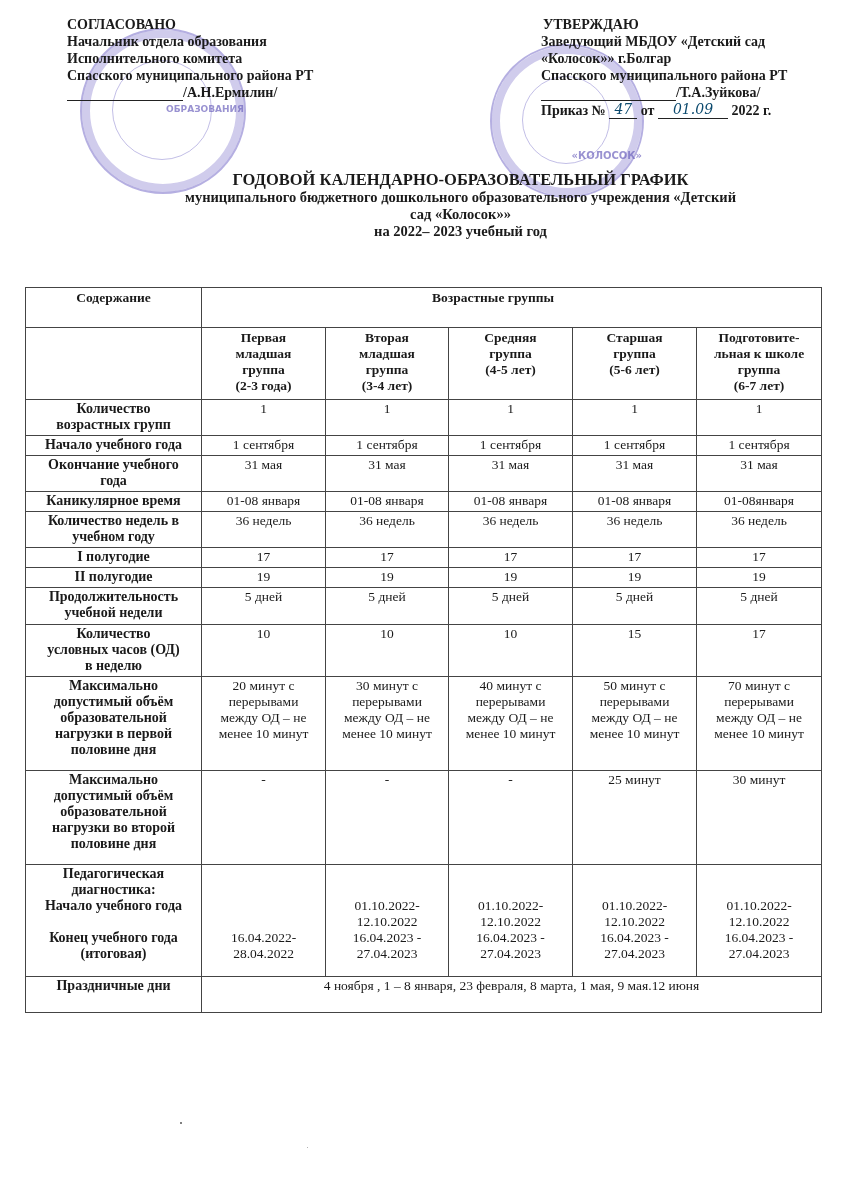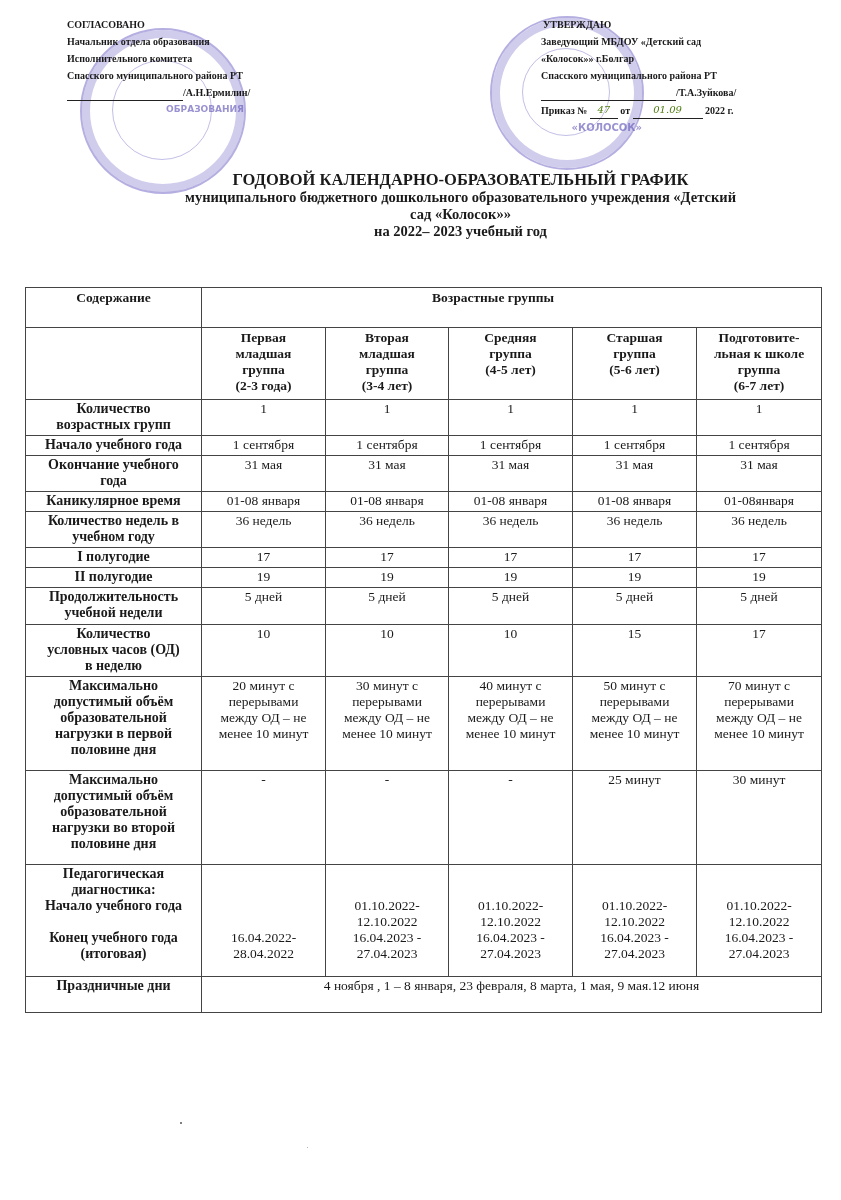--- a/index.html
+++ b/index.html
@@ -1,23 +1,23 @@
 <!DOCTYPE html>
 <html><head>
 <meta charset="utf-8">
 <style>
   html, body { margin:0; padding:0; background:#ffffff; }
   body { width:841px; height:1200px; position:relative; overflow:hidden;
          font-family:"Liberation Serif", "DejaVu Serif", serif; color:#1a1a1a; }
-  .hdr { position:absolute; font-weight:bold; font-size:10px; line-height:17px; }
+  .hdr { position:absolute; font-weight:bold; font-size:14px; line-height:17px; }
   .hdr div { white-space:nowrap; }
   #approve-left { left:67px; top:16px; }
   #approve-right { left:541px; top:16px; }
   .sig-line { display:inline-block; border-bottom:1px solid #222; vertical-align:bottom; }
-  .hand { font-family:"DejaVu Serif", serif; font-style:italic; font-weight:normal; color:#4d7c0f; }
+  .hand { font-family:"DejaVu Serif", serif; font-style:italic; font-weight:normal; color:#0c4a6e; }
   .stamp { position:absolute; border-radius:50%; border:2px solid rgba(120,110,200,0.55);
            box-shadow: inset 0 0 0 6px rgba(255,255,255,0), inset 0 0 0 8px rgba(120,110,200,0.35); }
   .stamp .inner { position:absolute; border-radius:50%; border:1.5px solid rgba(120,110,200,0.45); }
   .stamp .txt { position:absolute; width:100%; text-align:right; font-family:"DejaVu Sans", sans-serif;
                 font-size:10px; color:rgba(110,100,190,0.7); font-weight:bold; }
   #title-block { position:absolute; left:0; top:170px; width:841px; text-align:center; font-weight:bold;margin-left:40px; }
   #title-block .t1 { font-size:16.5px; line-height:19px; }
   #title-block .t2 { font-size:14.5px; line-height:17px; }
   table { position:absolute; left:25px; top:287px; width:796px; border-collapse:collapse; table-layout:fixed; }
   td { border:1.2px solid #444; padding:1px 2px; vertical-align:top; text-align:center;
@@ -28,21 +28,21 @@
   .pre { white-space:pre-line; }
   .dot { position:absolute; width:2px; height:2px; background:#555; border-radius:1px; }
 </style>
 </head>
 <body>
 
 <div class="stamp" style="left:80px;top:28px;width:162px;height:162px;">
   <div class="inner" style="left:30px;top:30px;width:98px;height:98px;"></div>
   <div class="txt" style="top:74px;font-size:9px;">ОБРАЗОВАНИЯ</div>
 </div>
-<div class="stamp" style="left:490px;top:16px;width:150px;height:150px;">
+<div class="stamp" style="left:490px;top:44px;width:150px;height:150px;">
   <div class="inner" style="left:30px;top:30px;width:86px;height:86px;"></div>
   <div class="txt" style="top:104px;">«КОЛОСОК»</div>
 </div>
 
 <div class="hdr" id="approve-left">
   <div>СОГЛАСОВАНО</div>
   <div>Начальник отдела образования</div>
   <div>Исполнительного комитета</div>
   <div>Спасского муниципального района РТ</div>
   <div><span class="sig-line" style="width:116px;height:14px;"></span><span>/А.Н.Ермилин/</span></div>

